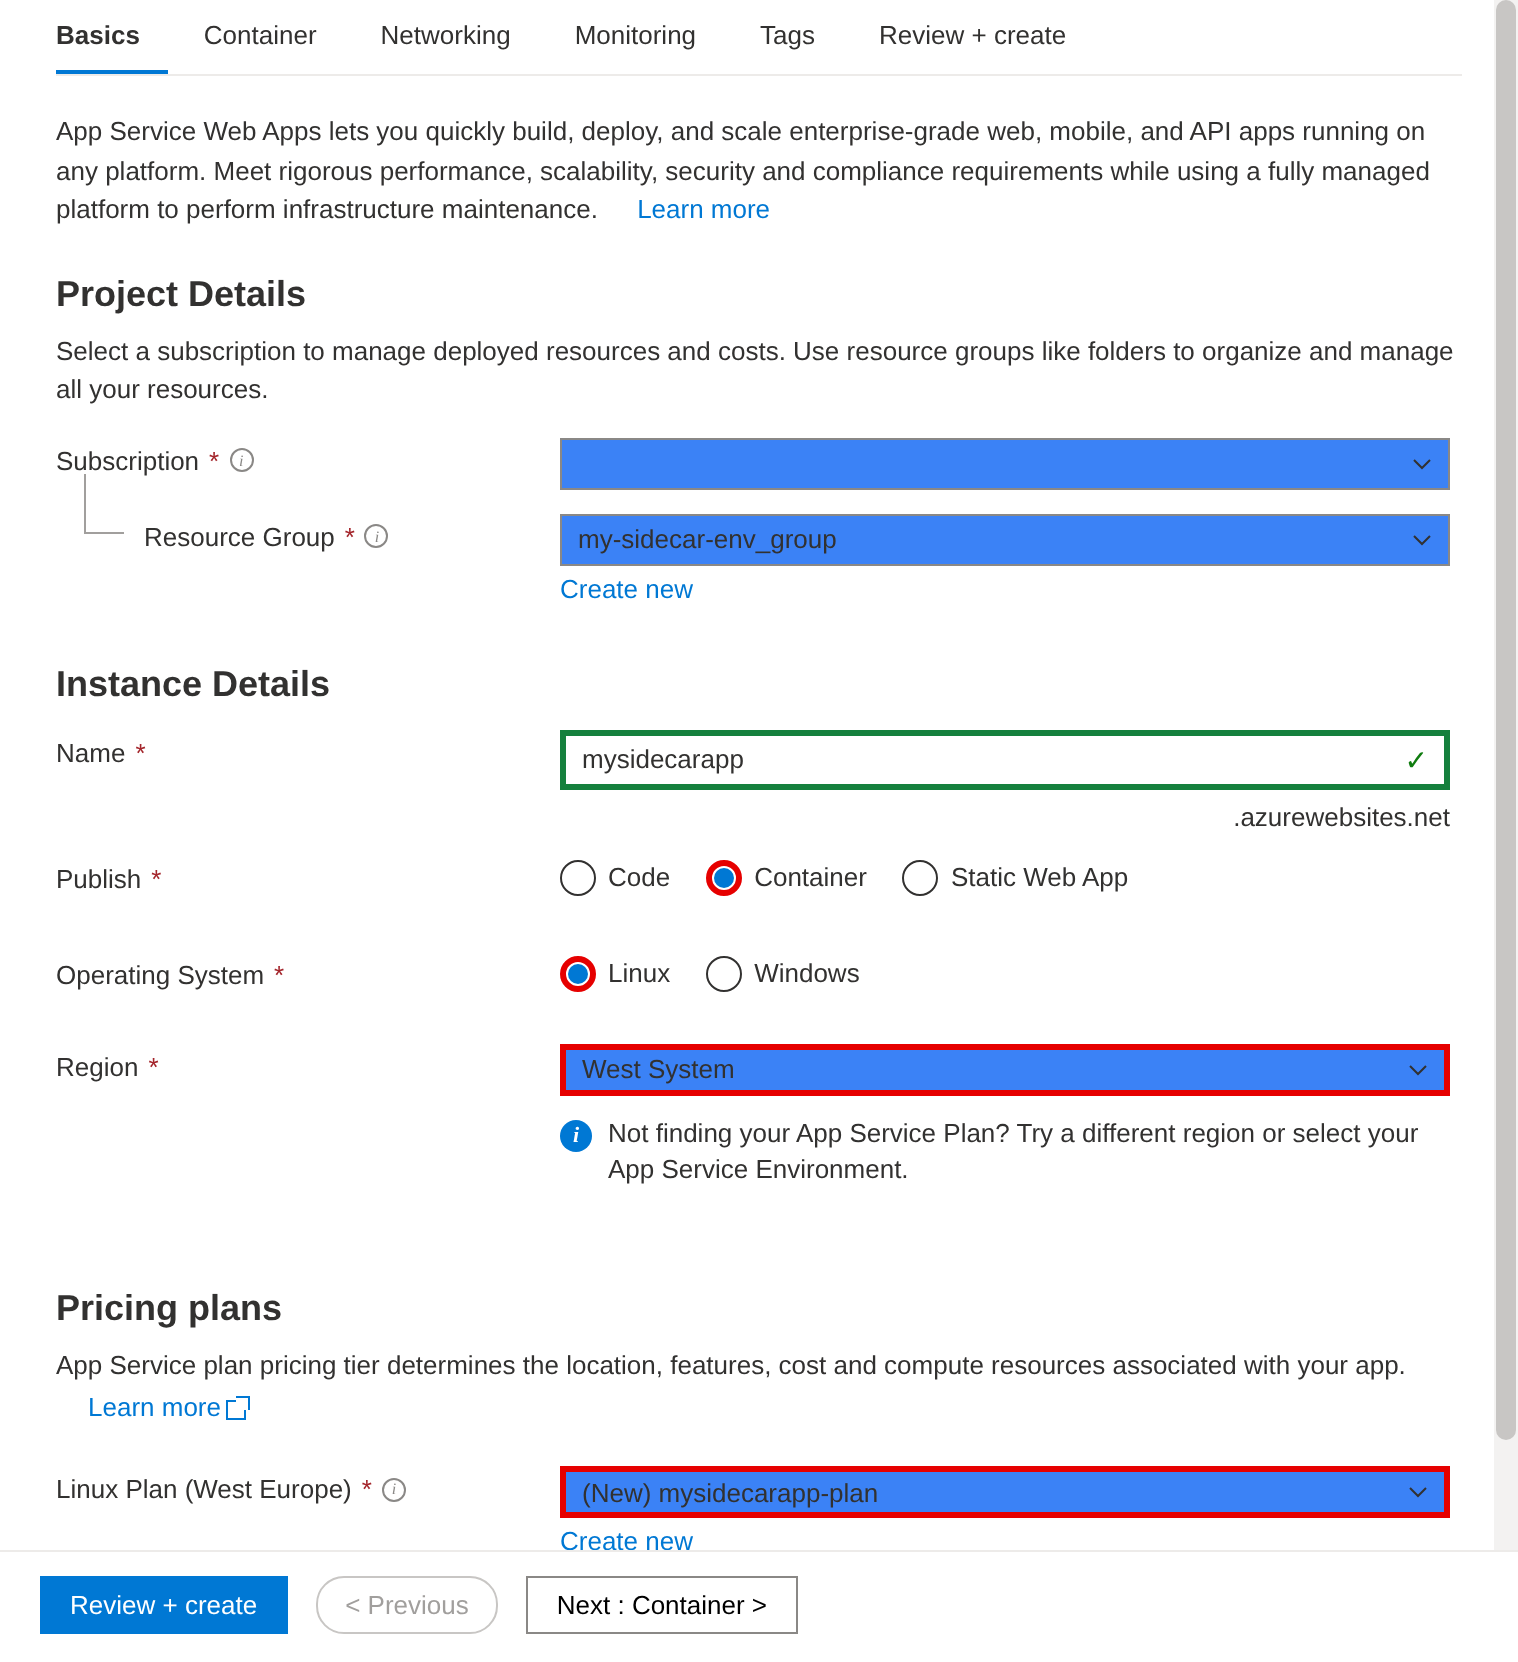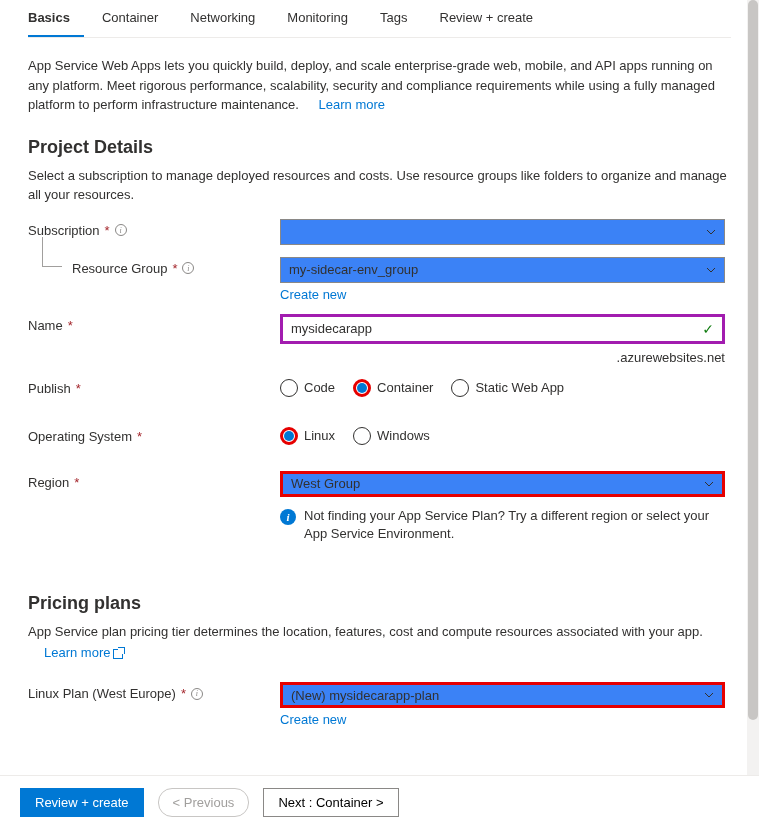--- a/index.html
+++ b/index.html
@@ -14,21 +14,21 @@
 .section-desc { line-height: 1.5; margin-bottom: 14px; }
 .form-row { display: flex; align-items: flex-start; margin-bottom: 10px; min-height: 28px; }
 .form-label { width: 252px; display: flex; align-items: center; gap: 5px; padding-top: 4px; }
 .form-label.indented { padding-left: 44px; position: relative; }
 .indent-line { position: absolute; left: 14px; top: -20px; width: 20px; height: 30px; border-left: 1px solid #a19f9d; border-bottom: 1px solid #a19f9d; }
 .form-control-area { flex: 1; max-width: 445px; }
 .required { color: #a4262c; }
 .info-icon { width: 12px; height: 12px; border: 1px solid #8a8886; border-radius: 50%; display: inline-flex; align-items: center; justify-content: center; font-size: 8px; color: #8a8886; font-style: italic; font-family: serif; }
 .dropdown { width: 100%; border: 1px solid #8a8886; background: #3b82f6; height: 26px; padding: 0 8px; display: flex; align-items: center; justify-content: space-between; cursor: pointer; }
 .dropdown.highlight { border: 3px solid #e60000; }
-.text-input { width: 100%; border: 3px solid #a21caf; background: #fff; height: 30px; padding: 0 8px; display: flex; align-items: center; justify-content: space-between; }
+.text-input { width: 100%; border: 3px solid #15803d; background: #fff; height: 30px; padding: 0 8px; display: flex; align-items: center; justify-content: space-between; }
 .chevron { width: 10px; height: 10px; }
 .check-icon { color: #107c10; font-size: 14px; }
 .sub-link { color: #0078d4; font-size: 13px; cursor: pointer; margin-top: 4px; display: inline-block; }
 .suffix { text-align: right; margin-top: 6px; font-size: 13px; color: #323130; }
 .radio-group { display: flex; gap: 18px; align-items: center; padding-top: 2px; }
 .radio-item { display: flex; align-items: center; gap: 6px; cursor: pointer; }
 .radio-outer { width: 18px; height: 18px; border: 1px solid #323130; border-radius: 50%; display: flex; align-items: center; justify-content: center; }
 .radio-outer.selected { border: 3px solid #e60000; }
 .radio-inner { width: 10px; height: 10px; border-radius: 50%; background: #0078d4; }
 .info-row { display: flex; gap: 8px; align-items: flex-start; margin-top: 10px; }
@@ -93,20 +93,21 @@
     <div class="dropdown">
       <span>my-sidecar-env_group</span>
       <svg class="chevron" viewBox="0 0 10 10">
               <path d="M1 3 L5 7 L9 3" stroke="#323130" fill="none" stroke-width="1"></path>
             </svg>
     </div>
     <span class="sub-link">Create new</span>
   </div>
 </div>
 
+<h3 class="section-title" style="margin-top:30px">Instance Details</h3>
 
 <div class="form-row" style="margin-top:12px">
   <div class="form-label">
     <span>Name</span>
     <span class="required">*</span>
   </div>
   <div class="form-control-area">
     <div class="text-input">
       <span>mysidecarapp</span>
       <span class="check-icon">✓</span>
@@ -161,21 +162,21 @@
   </div>
 </div>
 
 <div class="form-row" style="margin-top:18px">
   <div class="form-label">
     <span>Region</span>
     <span class="required">*</span>
   </div>
   <div class="form-control-area">
     <div class="dropdown highlight">
-      <span>West Group</span>
+      <span>West System</span>
       <svg class="chevron" viewBox="0 0 10 10">
               <path d="M1 3 L5 7 L9 3" stroke="#323130" fill="none" stroke-width="1"></path>
             </svg>
     </div>
     <div class="info-row">
       <span class="info-circle">i</span>
       <span class="info-text">Not finding your App Service Plan? Try a different region or select your App Service Environment.</span>
     </div>
   </div>
 </div>

